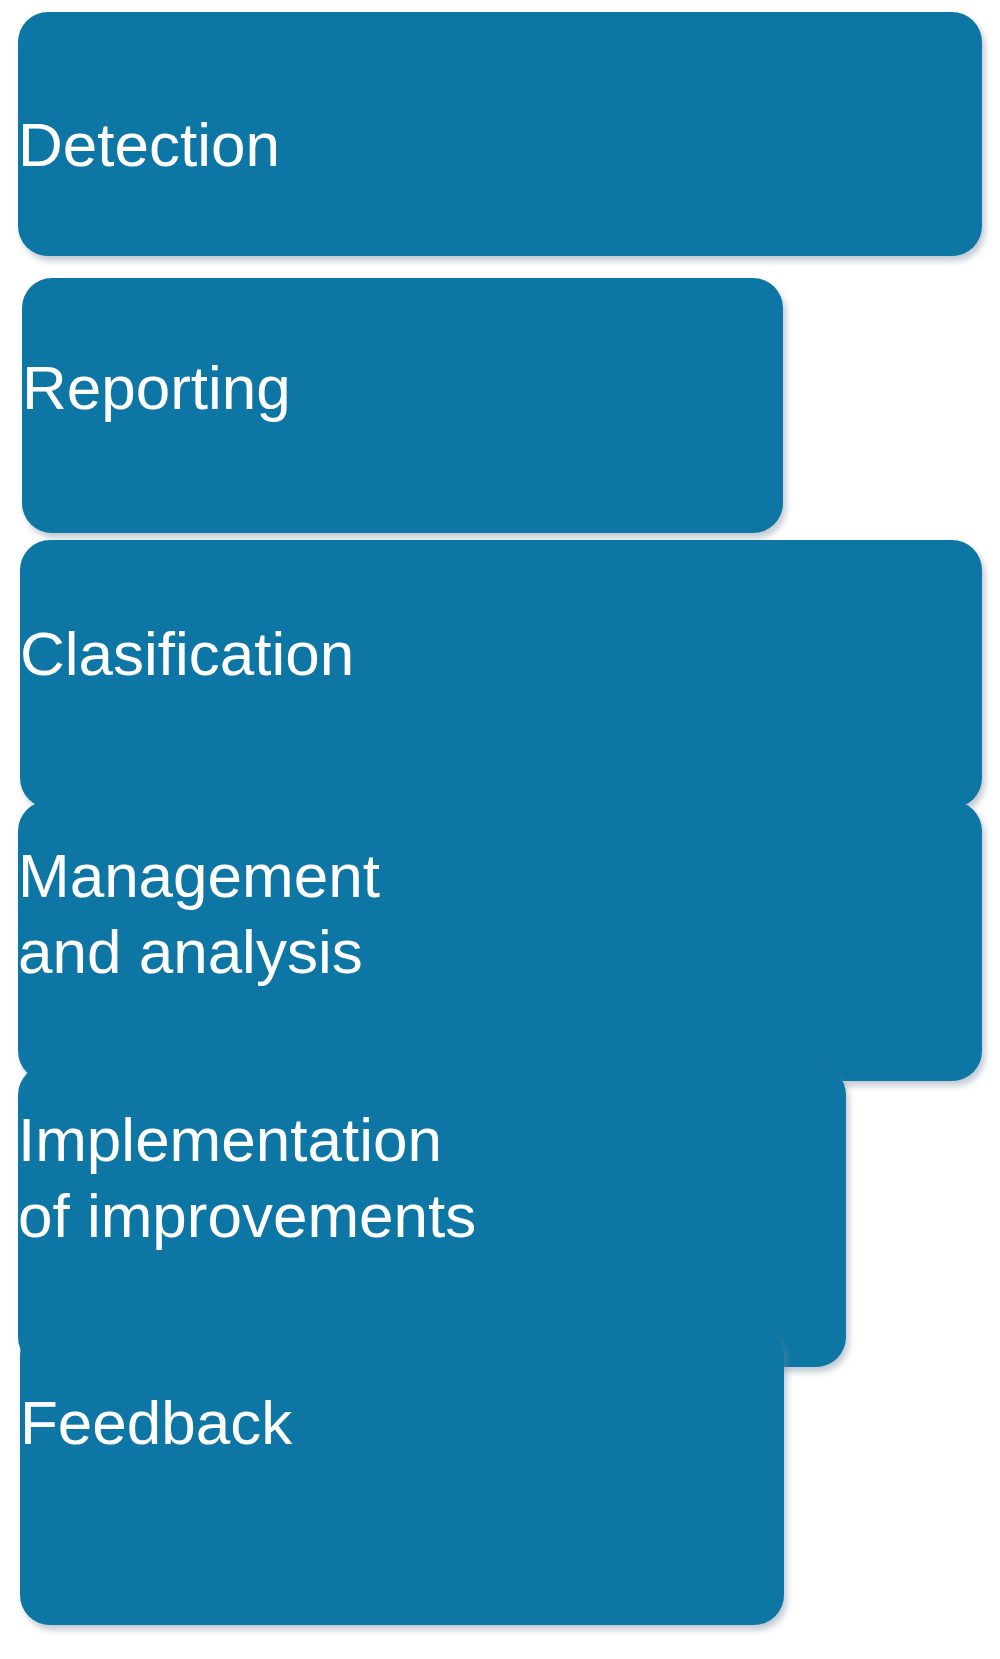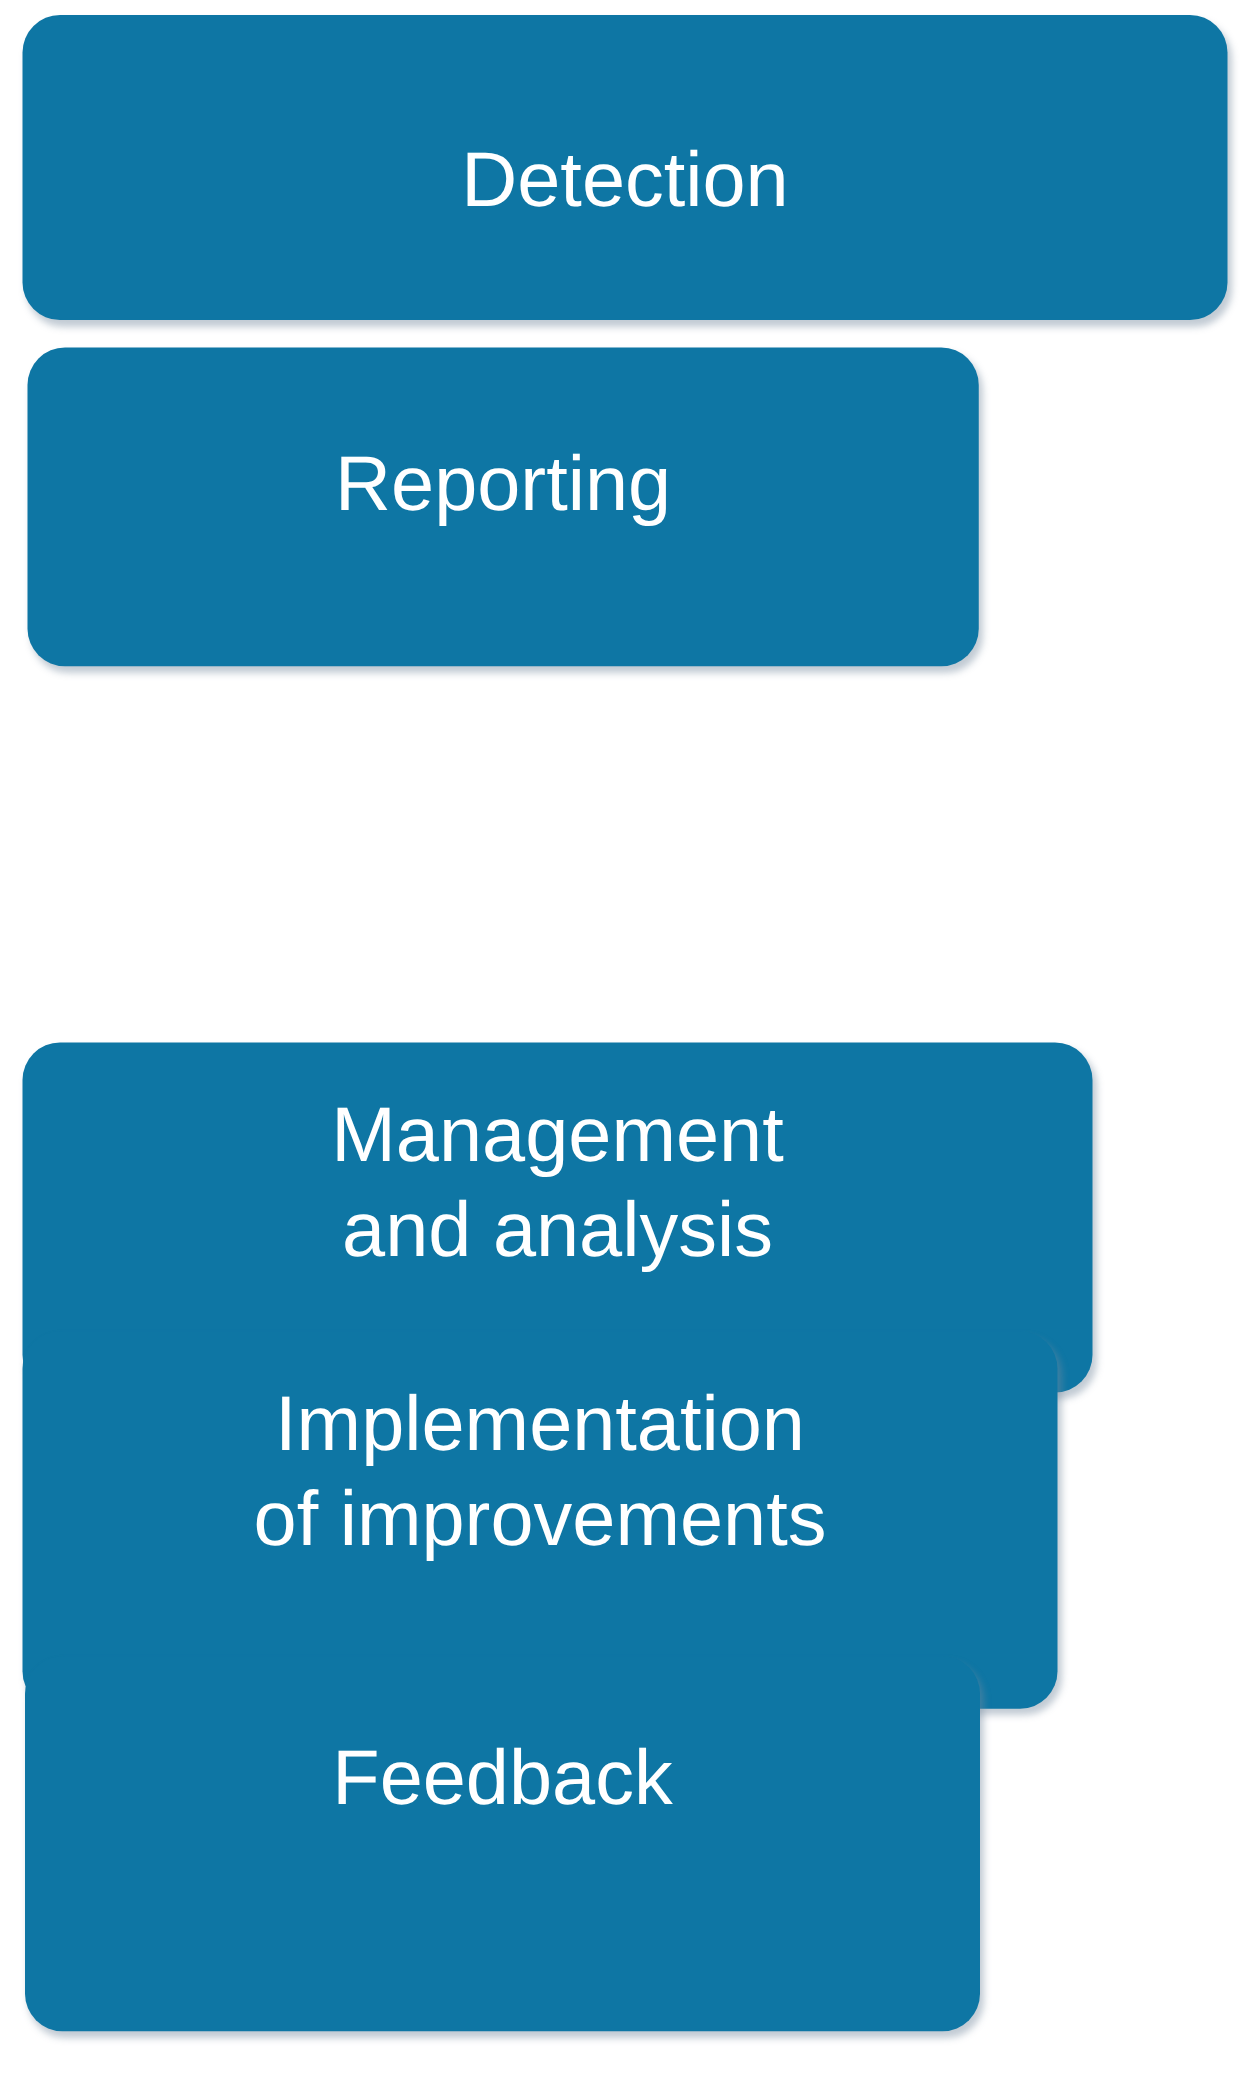--- a/index.html
+++ b/index.html
@@ -27,35 +27,35 @@
     background: #0E76A4;
     border-radius: 30px;
     box-shadow: 3px 5px 6px rgba(120, 140, 160, 0.45);
     display: block;
   }
 
   .stage-label {
     position: absolute;
     left: 0;
     right: 0;
-    text-align: center;
+    text-align: left;
     color: #ffffff;
     font-family: "Liberation Sans", sans-serif;
     font-weight: 400;
     font-size: 62px;
     line-height: 76px;
     letter-spacing: 0px;
     white-space: pre-line;
   }
 
   
   .s1 { left: 18px;  top: 12px;   width: 964px; height: 244px; }
   .s2 { left: 22px;  top: 278px;  width: 761px; height: 255px; }
   .s3 { left: 20px;  top: 540px;  width: 962px; height: 268px; }
-  .s4 { left: 18px;  top: 834px;  width: 856px; height: 280px; }
+  .s4 { left: 18px;  top: 801px;  width: 964px; height: 280px; }
   .s5 { left: 18px;  top: 1065px; width: 828px; height: 302px; }
   .s6 { left: 20px;  top: 1325px; width: 764px; height: 300px; }
 
   .l1 { top: 95px;  }
   .l2 { top: 72px;  }
   .l3 { top: 76px;  }
   .l4 { top: 37px;  }
   .l5 { top: 37px;  }
   .l6 { top: 60px;  }
 </style>
@@ -65,20 +65,23 @@
 <div id="canvas">
 
   <div class="stage s1">
     <div class="stage-label l1">Detection</div>
   </div>
 
   <div class="stage s2">
     <div class="stage-label l2">Reporting</div>
   </div>
 
+  <div class="stage s3">
+    <div class="stage-label l3">Clasification</div>
+  </div>
 
   <div class="stage s4">
     <div class="stage-label l4">Management
 and analysis</div>
   </div>
 
   <div class="stage s5">
     <div class="stage-label l5">Implementation
 of improvements</div>
   </div>

